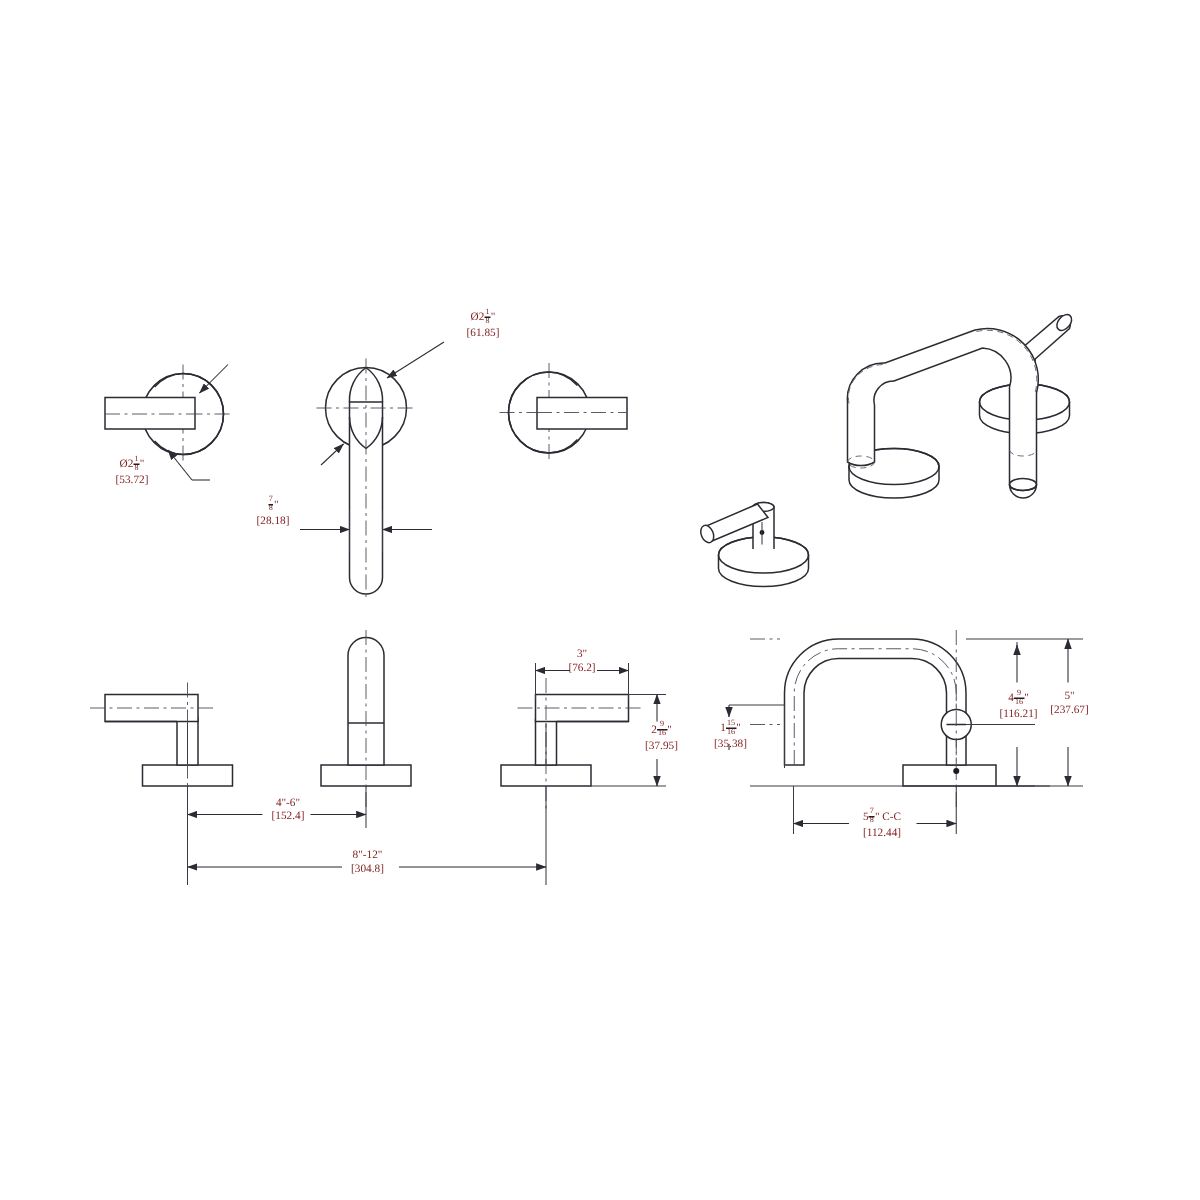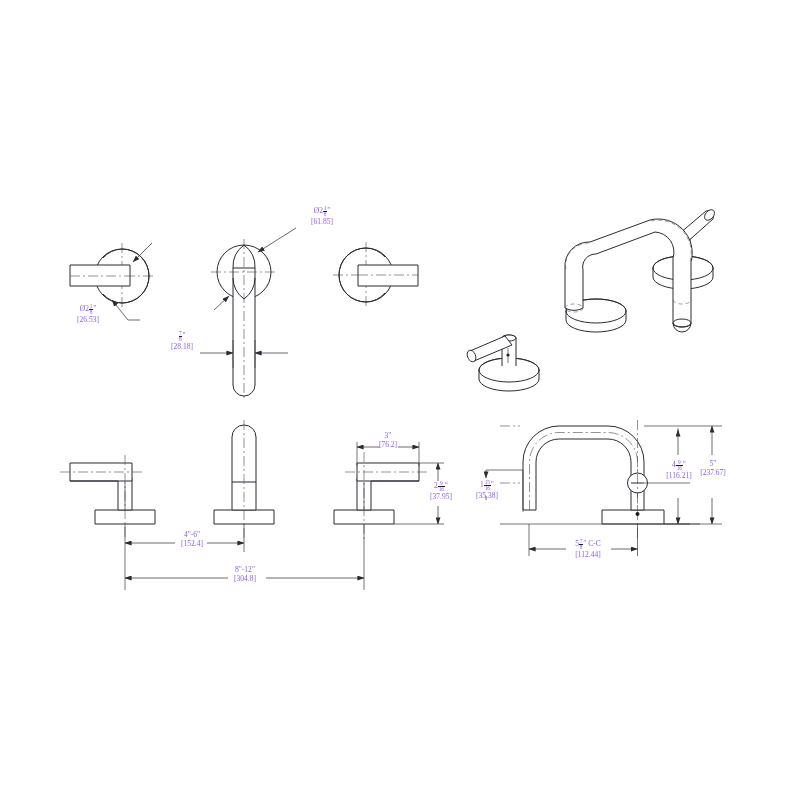--- a/index.html
+++ b/index.html
@@ -63,21 +63,21 @@
     stroke: none;
   }
   .dot {
     fill: #1b1b22;
     stroke: none;
   }
 
   
   .dim {
     position: absolute;
-    color: #8b5cf6;
+    color: #7f1d1d;
     font-family: "Liberation Serif", serif;
     line-height: 1.0;
     white-space: nowrap;
     text-align: center;
     letter-spacing: 0;
   }
   .dim .imp {
     font-size: 7.5px;
     display: block;
     white-space: nowrap;
@@ -327,21 +327,21 @@
     </g>
   </svg>
 
   <div class="dim" style="left:60px; top:304px; width:56px;">
     <span class="imp">
       <span>Ø2</span><span class="frac">
           <span class="num">1</span>
           <span class="den">8</span>
         </span><span>"</span>
     </span>
-    <span class="met">[26.53]</span>
+    <span class="met">[53.72]</span>
   </div>
 
   <div class="dim" style="left:294px; top:206px; width:56px;">
     <span class="imp">
       <span>Ø2</span><span class="frac">
           <span class="num">1</span>
           <span class="den">8</span>
         </span><span>"</span>
     </span>
     <span class="met">[61.85]</span>

